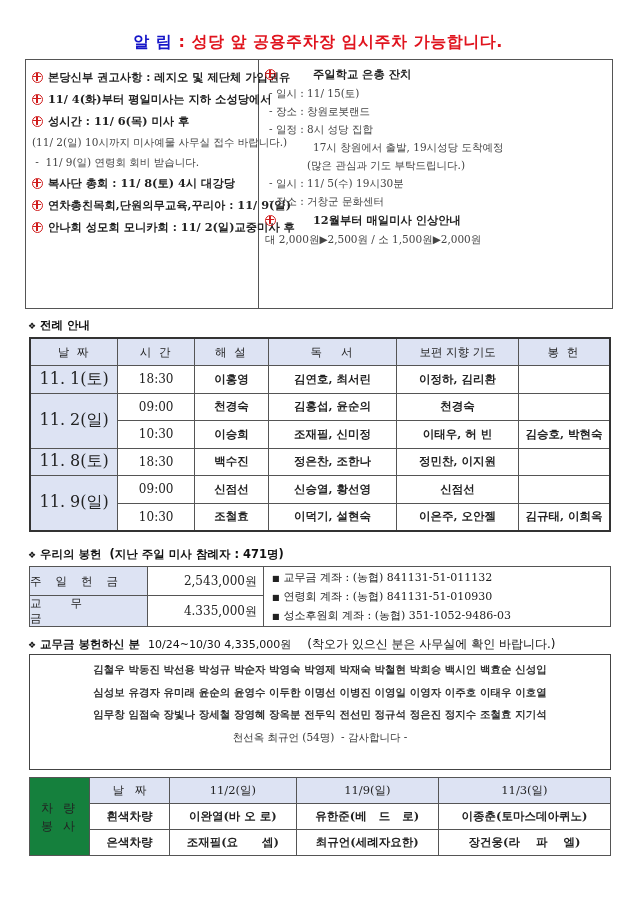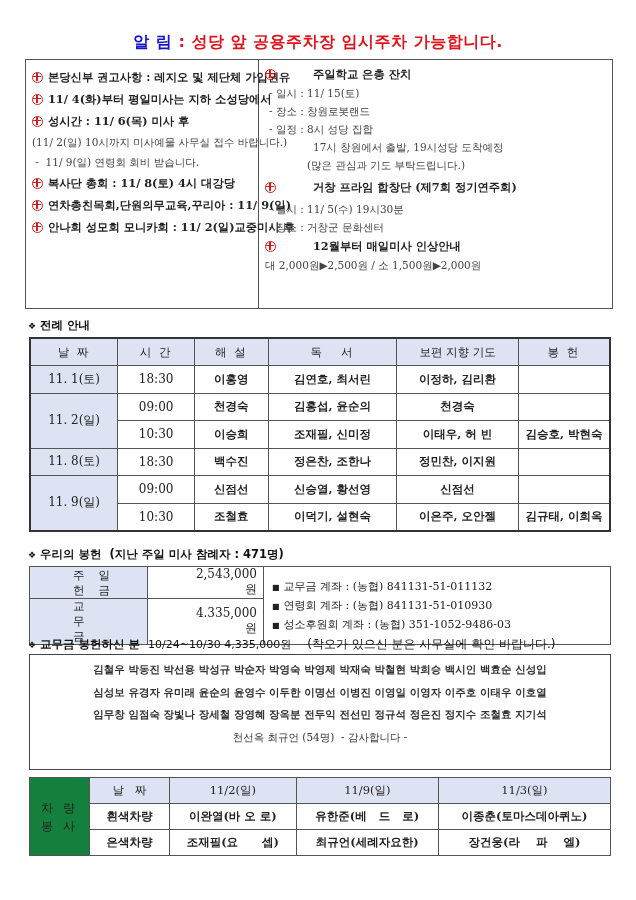--- a/index.html
+++ b/index.html
@@ -21,24 +21,24 @@
   .rl.indent2 { padding-left: 42px; }
   .section-head { position: absolute; left: 28px; font-family: "DejaVu Sans", sans-serif; font-weight: bold; font-size: 11.5px; color: #111; white-space: nowrap; }
   .section-head .dia { font-size: 9px; margin-right: 4px; }
   .section-head .note { font-weight: normal; font-size: 11px; }
   .section-head .small { font-weight: normal; font-size: 12px; margin-left: 12px; }
   table { border-collapse: collapse; }
   .liturgy { position: absolute; top: 337px; left: 29px; width: 582px; border: 2px solid #333; }
   .liturgy td, .liturgy th { border: 1px solid #555; text-align: center; font-size: 11.5px; height: 27.5px; }
   .liturgy th { background: #dde3f3; font-weight: normal; letter-spacing: 2px; }
   .liturgy td { font-weight: bold; }
-  .liturgy td.date { background: #dde3f3; font-weight: normal; font-size: 12px; }
+  .liturgy td.date { background: #dde3f3; font-weight: normal; font-size: 16px; }
   .liturgy td.time { font-weight: normal; font-size: 12px; }
   .offering { position: absolute; top: 566px; left: 29px; width: 582px; border: 1.5px solid #444; }
-  .offering td { border: 1px solid #555; font-size: 11.5px; height: 29px; padding-left: 43px; }
+  .offering td { border: 1px solid #555; font-size: 11.5px; height: 29px; }
   .offering td.lab { background: #dde3f3; width: 118px; letter-spacing: 14px; }
   .offering td.lab2 { letter-spacing: 29px; }
   .offering td.amt { width: 116px; text-align: right; padding-right: 6px; font-size: 12px; }
   .offering td.acct { padding-left: 8px; vertical-align: middle; font-size: 11px; }
   .acct-line { height: 19px; line-height: 19px; white-space: nowrap; }
   .acct-line .bul { font-size: 8px; margin-right: 4px; }
   .names-box { position: absolute; top: 654px; left: 29px; width: 582px; height: 116px; border: 1.5px solid #444; padding: 3px 8px 0 8px; text-align: center; }
   .names-line { font-size: 10.5px; font-weight: bold; height: 22.5px; line-height: 22.5px; white-space: nowrap; color: #333; }
   .names-line.normal { font-weight: normal; }
   .vehicle { position: absolute; top: 777px; left: 29px; width: 582px; border: 1.5px solid #444; }
@@ -89,24 +89,20 @@
   <div class="col-right">
     <div class="rl">
         <span class="cross"></span>
         <span>주일학교 은총 잔치</span>
       </div>
     <div class="rl sub">- 일시 : 11/ 15(토)</div>
     <div class="rl sub">- 장소 : 창원로봇랜드</div>
     <div class="rl sub">- 일정 : 8시 성당 집합</div>
     <div class="rl sub indent1">17시 창원에서 출발,  19시성당 도착예정</div>
     <div class="rl sub indent2">(많은 관심과 기도 부탁드립니다.)</div>
-    <div class="rl" style="height:26px;">
-        <span class="cross"></span>
-        <span>거창 프라임 합창단 (제7회 정기연주회)</span>
-      </div>
     <div class="rl sub">- 일시 : 11/ 5(수) 19시30분</div>
     <div class="rl sub">- 장소 : 거창군 문화센터</div>
     <div class="rl">
         <span class="cross"></span>
         <span>12월부터 매일미사 인상안내</span>
       </div>
     <div class="rl sub" style="padding-left:0">대 2,000원▶2,500원 / 소 1,500원▶2,000원</div>
   </div>
 </div>
 

